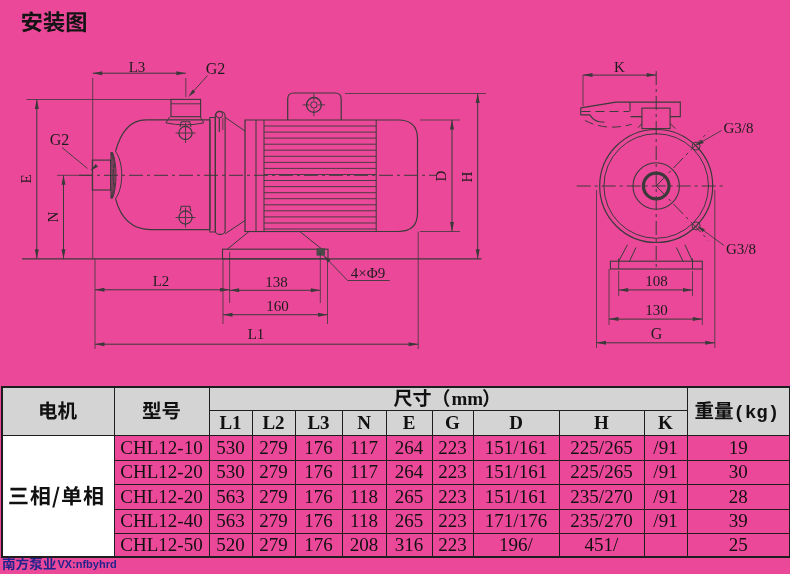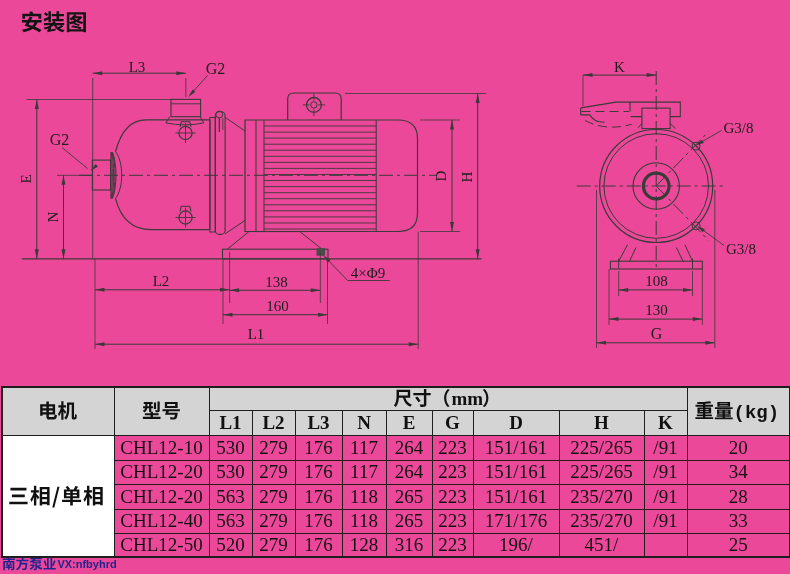--- a/index.html
+++ b/index.html
@@ -233,34 +233,34 @@
           <td>CHL12-10</td>
           <td>530</td>
           <td>279</td>
           <td>176</td>
           <td>117</td>
           <td>264</td>
           <td>223</td>
           <td>151/161</td>
           <td>225/265</td>
           <td>/91</td>
-          <td>20</td>
+          <td>19</td>
         </tr>
         <tr class="d r1">
           <td>CHL12-20</td>
           <td>530</td>
           <td>279</td>
           <td>176</td>
           <td>117</td>
           <td>264</td>
           <td>223</td>
           <td>151/161</td>
           <td>225/265</td>
           <td>/91</td>
-          <td>34</td>
+          <td>30</td>
         </tr>
         <tr class="d r2">
           <td>CHL12-20</td>
           <td>563</td>
           <td>279</td>
           <td>176</td>
           <td>118</td>
           <td>265</td>
           <td>223</td>
           <td>151/161</td>
@@ -272,28 +272,28 @@
           <td>CHL12-40</td>
           <td>563</td>
           <td>279</td>
           <td>176</td>
           <td>118</td>
           <td>265</td>
           <td>223</td>
           <td>171/176</td>
           <td>235/270</td>
           <td>/91</td>
-          <td>33</td>
+          <td>39</td>
         </tr>
         <tr class="d r4">
           <td>CHL12-50</td>
           <td>520</td>
           <td>279</td>
           <td>176</td>
-          <td>128</td>
+          <td>208</td>
           <td>316</td>
           <td>223</td>
           <td>196/</td>
           <td>451/</td>
           <td></td>
           <td>25</td>
         </tr>
       </tbody>
     </table>
 <svg width="790" height="574" viewBox="0 0 790 574" style="position:absolute;left:0;top:0;pointer-events:none">

